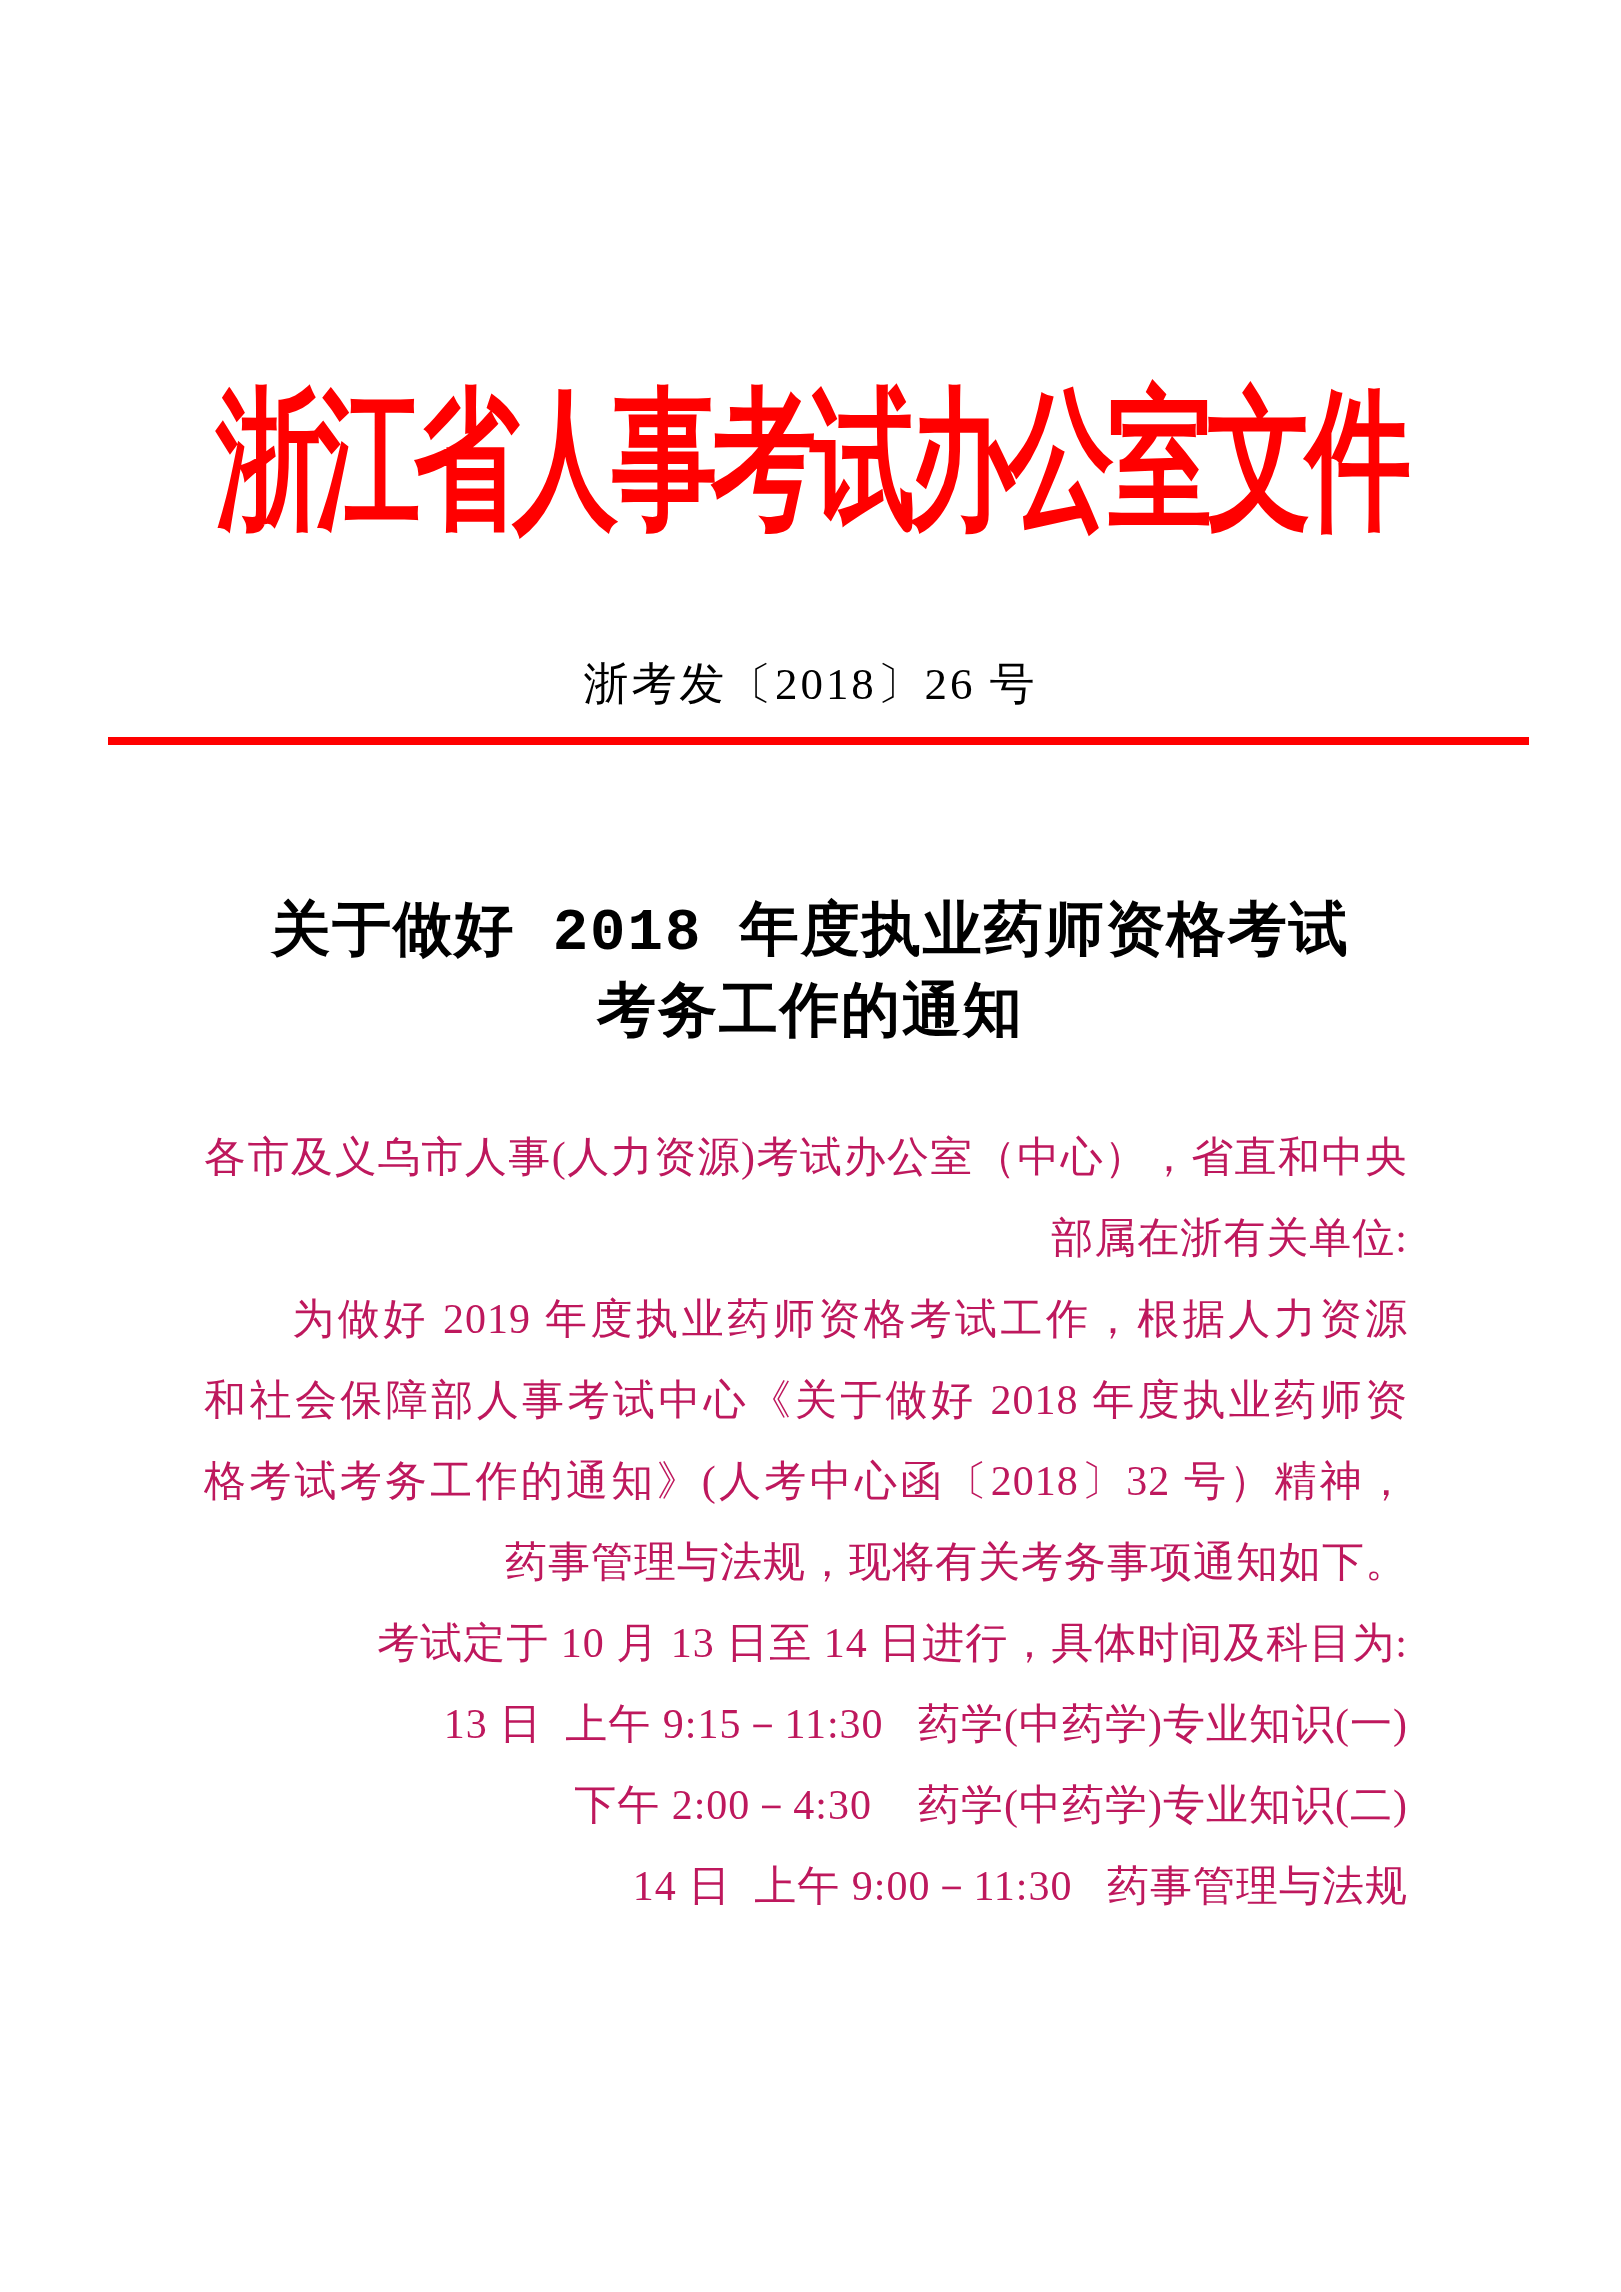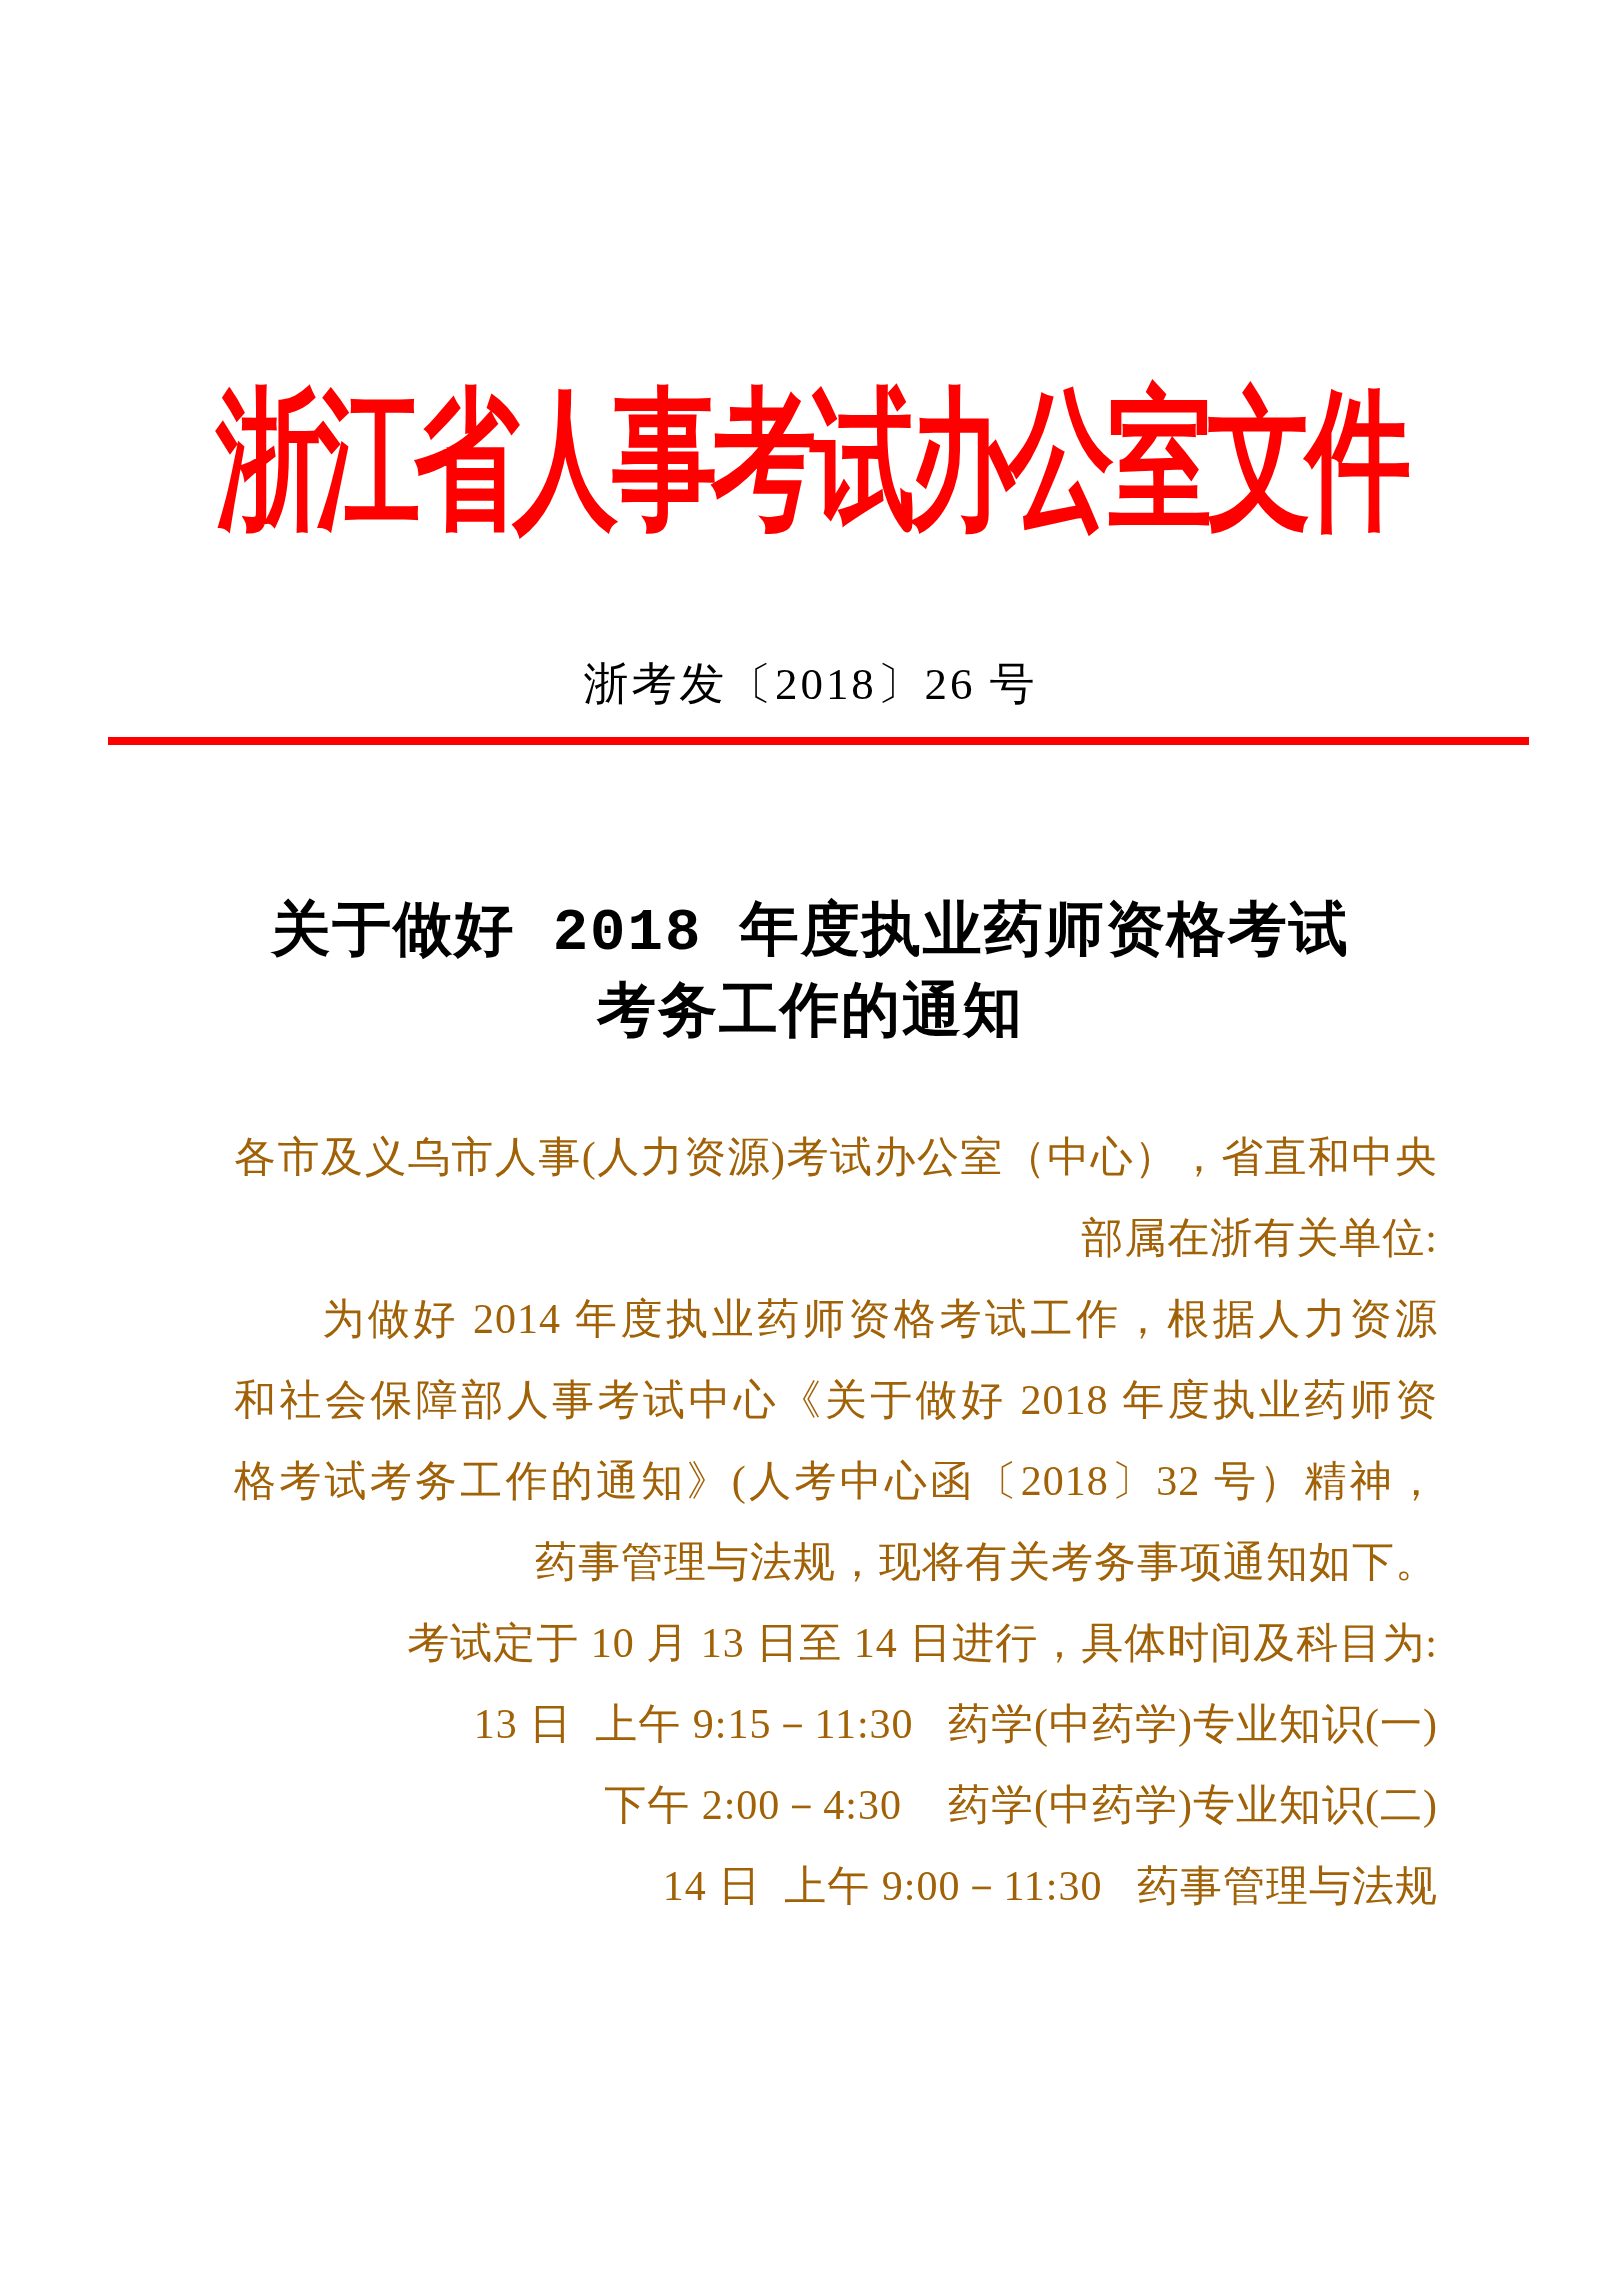--- a/index.html
+++ b/index.html
@@ -66,24 +66,24 @@
     line-height: 81px;
     font-weight: bold;
     letter-spacing: 2px;
     color: #000000;
     font-family: Liberation Mono, monospace;
   }
   
   .body-block {
     position: absolute;
     top: 1117px;
-    left: 234px;
+    left: 204px;
     width: 1204px;
     font-size: 42px;
-    color: #a16207;
+    color: #be185d;
   }
   .line {
     line-height: 81px;
     height: 81px;
     letter-spacing: 1px;
     text-align: right;
     white-space: nowrap;
   }
   .line.justify {
     text-align: justify;
@@ -112,21 +112,21 @@
   <div class="red-rule"></div>
 
   <div class="doc-title">
     <div>关于做好 2018 年度执业药师资格考试</div>
     <div>考务工作的通知</div>
   </div>
 
   <div class="body-block">
       <div class="line body justify">各市及义乌市人事(人力资源)考试办公室（中心），省直和中央</div>
       <div class="line body">部属在浙有关单位:</div>
-      <div class="line body justify" style="padding-left: 2.1em;">为做好 2014 年度执业药师资格考试工作，根据人力资源</div>
+      <div class="line body justify" style="padding-left: 2.1em;">为做好 2019 年度执业药师资格考试工作，根据人力资源</div>
       <div class="line body justify">和社会保障部人事考试中心《关于做好 2018 年度执业药师资</div>
       <div class="line body justify">格考试考务工作的通知》(人考中心函〔2018〕32 号）精神，</div>
       <div class="line body">药事管理与法规，现将有关考务事项通知如下。</div>
       <div class="line body" style="padding-left: 2.1em;">考试定于 10 月 13 日至 14 日进行，具体时间及科目为:</div>
       <div class="line schedule" style="padding-left: 2.1em;">13 日  上午 9:15－11:30   药学(中药学)专业知识(一)</div>
       <div class="line schedule" style="padding-left: 4.95em;">下午 2:00－4:30    药学(中药学)专业知识(二)</div>
       <div class="line schedule" style="padding-left: 2.1em;">14 日  上午 9:00－11:30   药事管理与法规</div>
     </div>
 
 </div>

